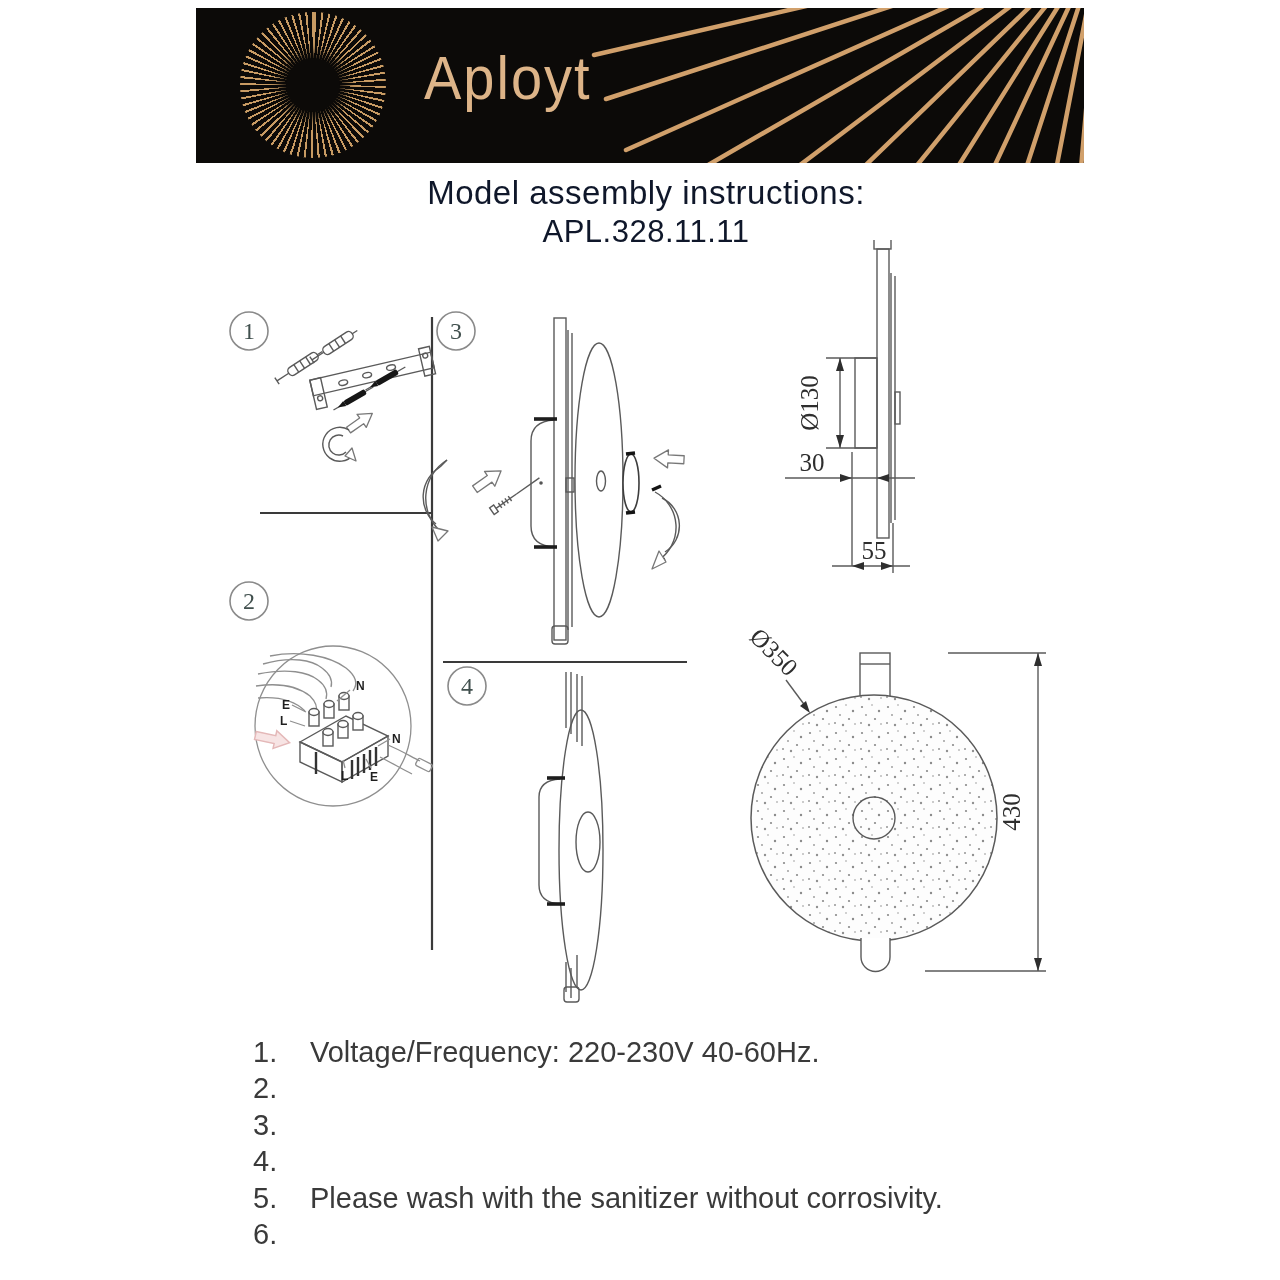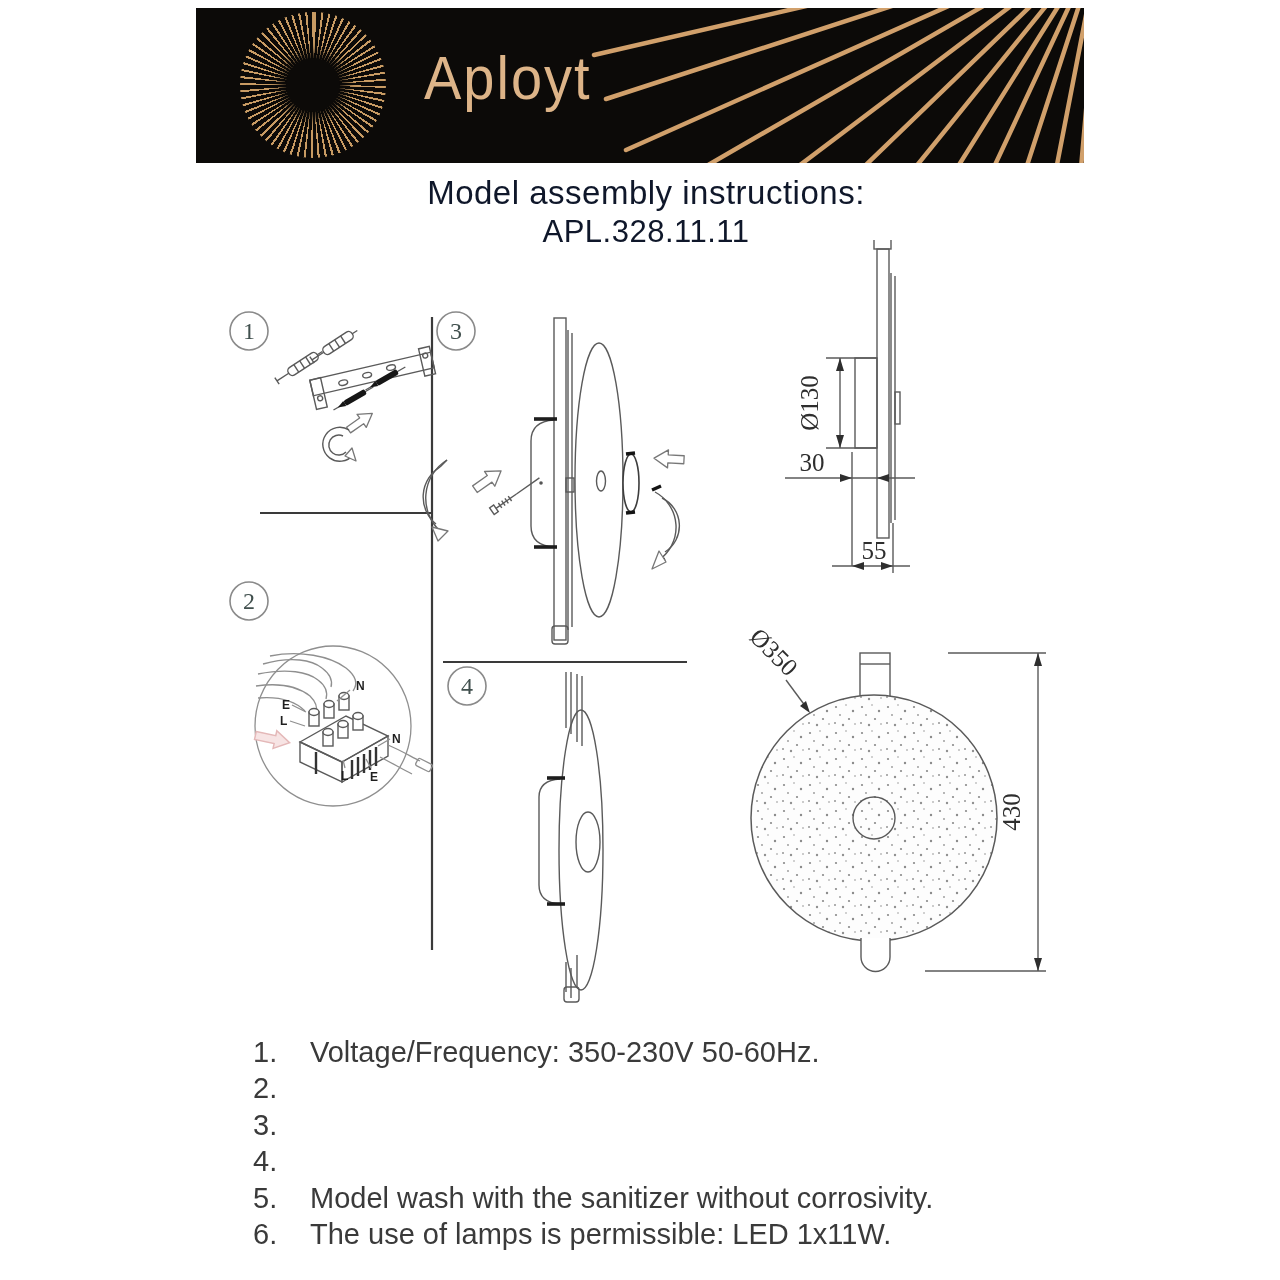--- a/index.html
+++ b/index.html
@@ -340,34 +340,33 @@
       <line class="ln" x1="1038" y1="653" x2="1038" y2="971"></line>
       <polygon fill="#2e2e2e" points="1038,653 1034,666 1042,666"></polygon>
       <polygon fill="#2e2e2e" points="1038,971 1034,958 1042,958"></polygon>
       <text class="dimtxt" text-anchor="middle" transform="rotate(-90 1020 812)" x="1020" y="812">430</text>
     </g>
   </svg>
 
   <div class="instructions">
     <div class="inst-row">
       <span class="num">1.</span>
-      <span class="txt">Voltage/Frequency: 350-230V 50-60Hz.</span>
+      <span class="txt">Voltage/Frequency: 220-230V 40-60Hz.</span>
     </div>
     <div class="inst-row">
       <span class="num">2.</span>
     </div>
     <div class="inst-row">
       <span class="num">3.</span>
     </div>
     <div class="inst-row">
       <span class="num">4.</span>
     </div>
     <div class="inst-row">
       <span class="num">5.</span>
-      <span class="txt">Model wash with the sanitizer without corrosivity.</span>
+      <span class="txt">Please wash with the sanitizer without corrosivity.</span>
     </div>
     <div class="inst-row">
       <span class="num">6.</span>
-      <span class="txt">The use of lamps is permissible: LED 1x11W.</span>
     </div>
   </div>
 
 </div>
 
 </body></html>

